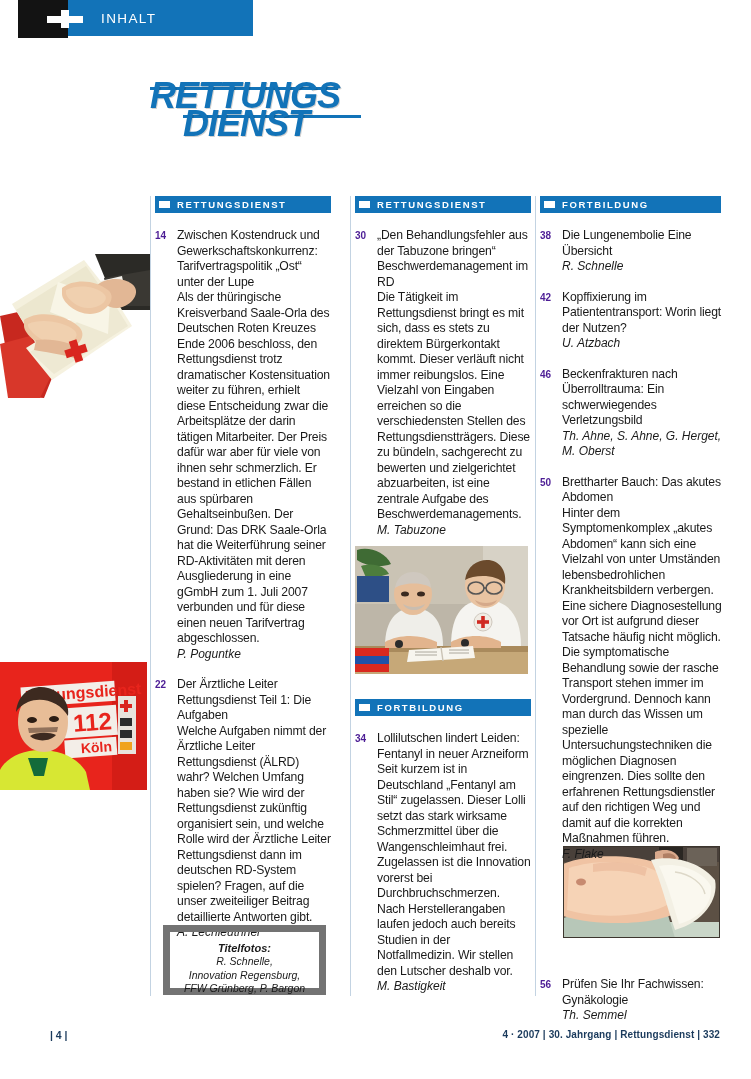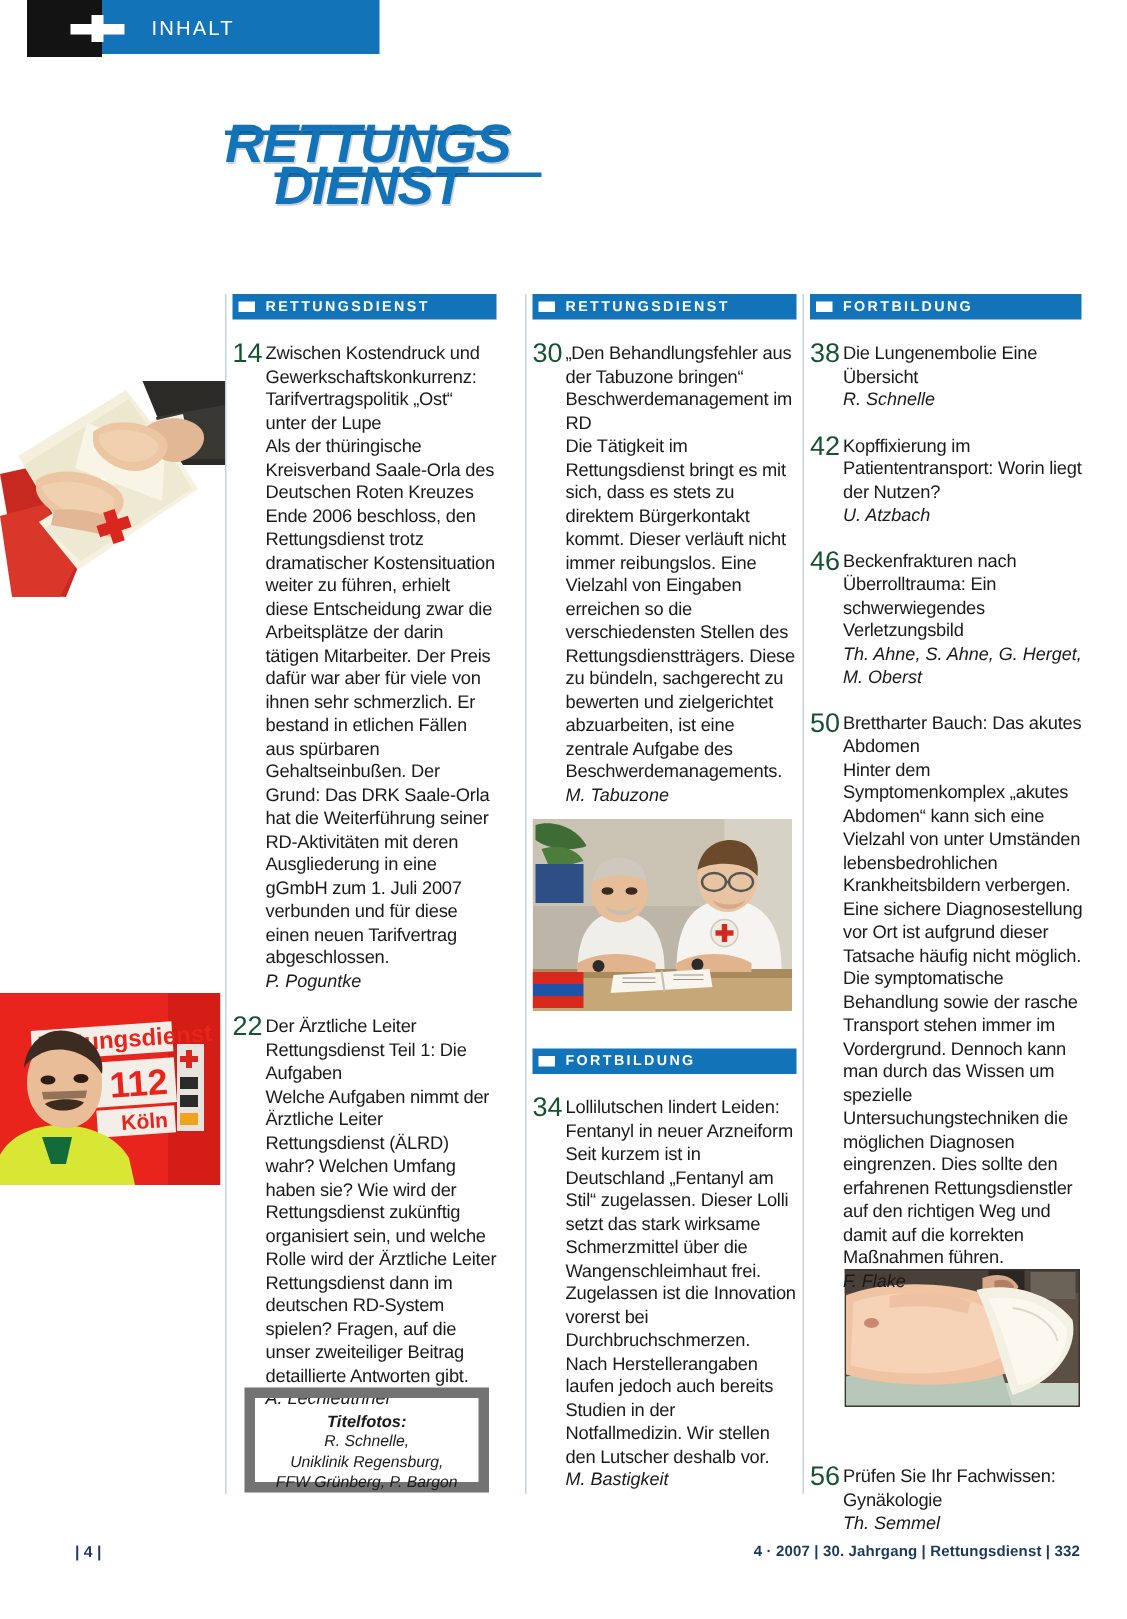--- a/index.html
+++ b/index.html
@@ -139,24 +139,24 @@
   }
 
   
   .entry {
     display: flex;
     margin-bottom: 15px;
   }
   .entry-page {
     width: 22px;
     flex: 0 0 22px;
-    font-size: 18px;
-    font-weight: normal;
+    font-size: 10px;
+    font-weight: bold;
     line-height: 15.5px;
-    color: #14532d;
+    color: #4c1d95;
   }
   .entry-body {
     flex: 1 1 auto;
   }
   .entry-title {
     font-size: 12.2px;
     font-weight: normal;
     line-height: 15.5px;
     letter-spacing: -0.15px;
   }
@@ -393,21 +393,21 @@
       <div class="entry-title">Der Ärztliche Leiter Rettungsdienst Teil 1: Die Aufgaben</div>
       <div class="entry-text">Welche Aufgaben nimmt der Ärztliche Leiter Rettungsdienst (ÄLRD) wahr? Welchen Umfang haben sie? Wie wird der Rettungsdienst zukünftig organisiert sein, und welche Rolle wird der Ärztliche Leiter Rettungsdienst dann im deutschen RD-System spielen? Fragen, auf die unser zweiteiliger Beitrag detaillierte Antworten gibt.</div>
       <div class="entry-author">A. Lechleuthner</div>
     </div>
   </div>
 </div>
 
 <div id="titelfotos-box">
   <div class="tf-head">Titelfotos:</div>
   <div class="tf-line">R. Schnelle,</div>
-  <div class="tf-line">Uniklinik Regensburg,</div>
+  <div class="tf-line">Innovation Regensburg,</div>
   <div class="tf-line">FFW Grünberg, P. Bargon</div>
 </div>
 
 <div class="col" id="col-2">
 
   <div class="section-bar">
     <span class="bar-square"></span>
     <span class="bar-label">RETTUNGSDIENST</span>
   </div>
 

